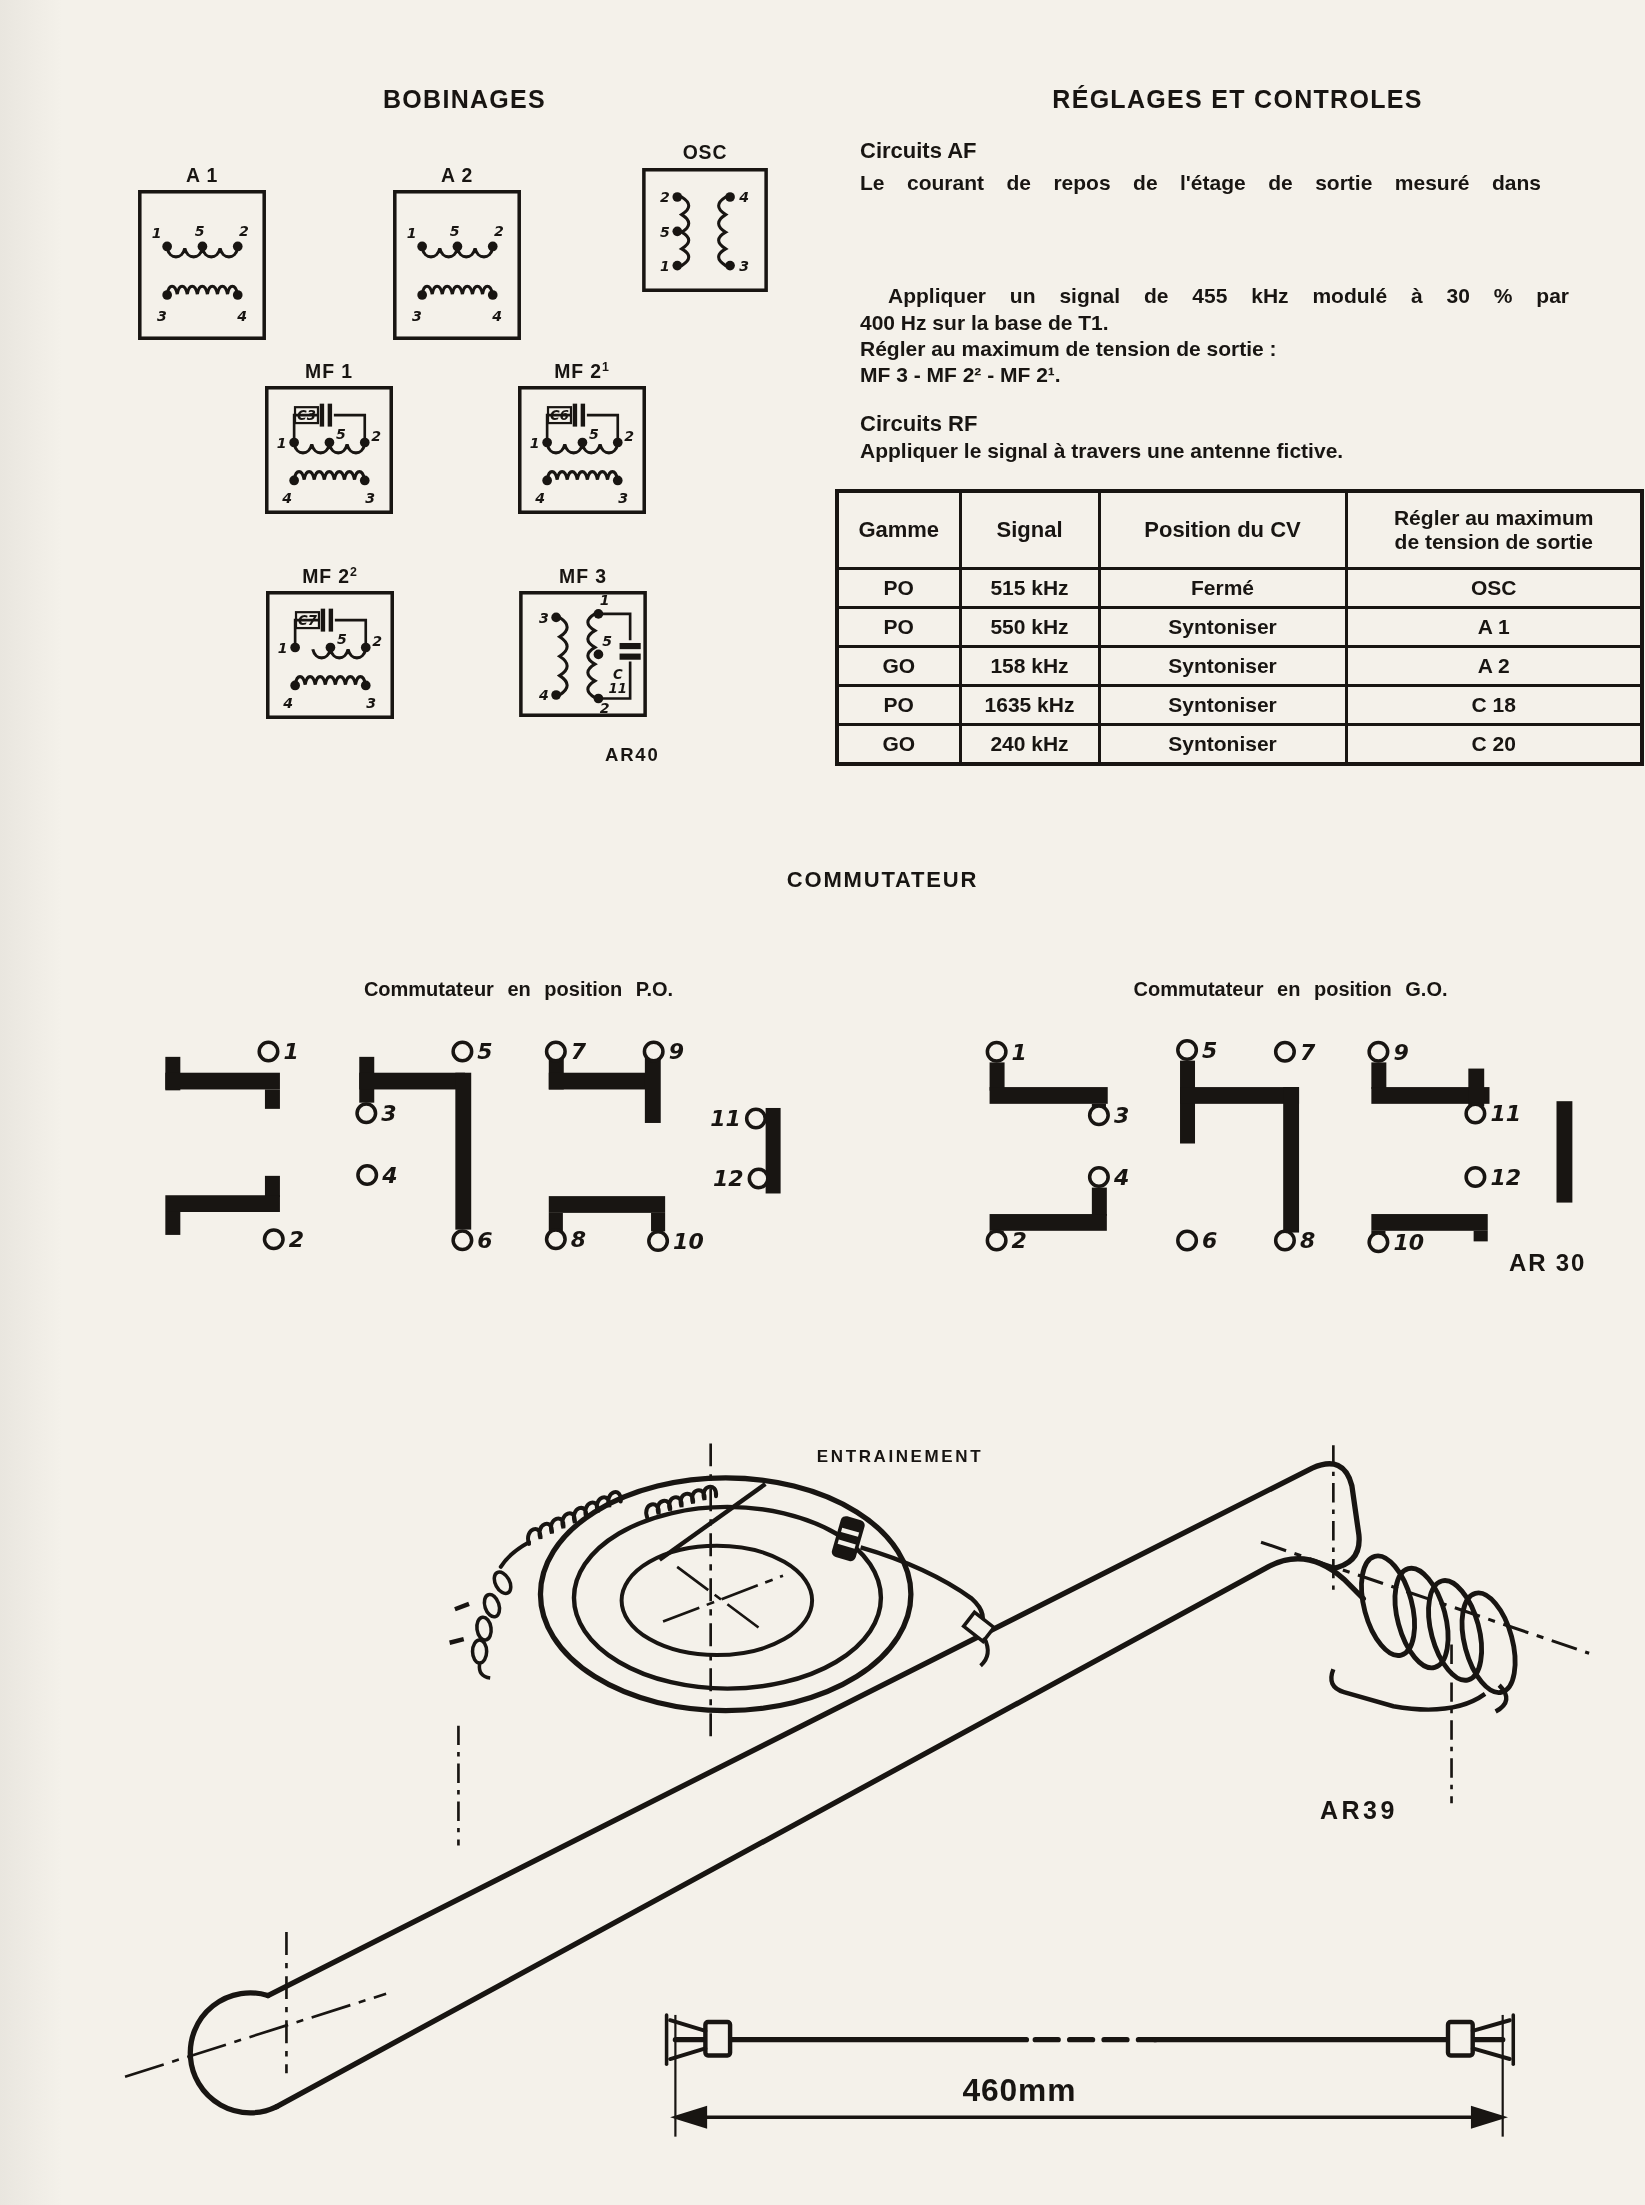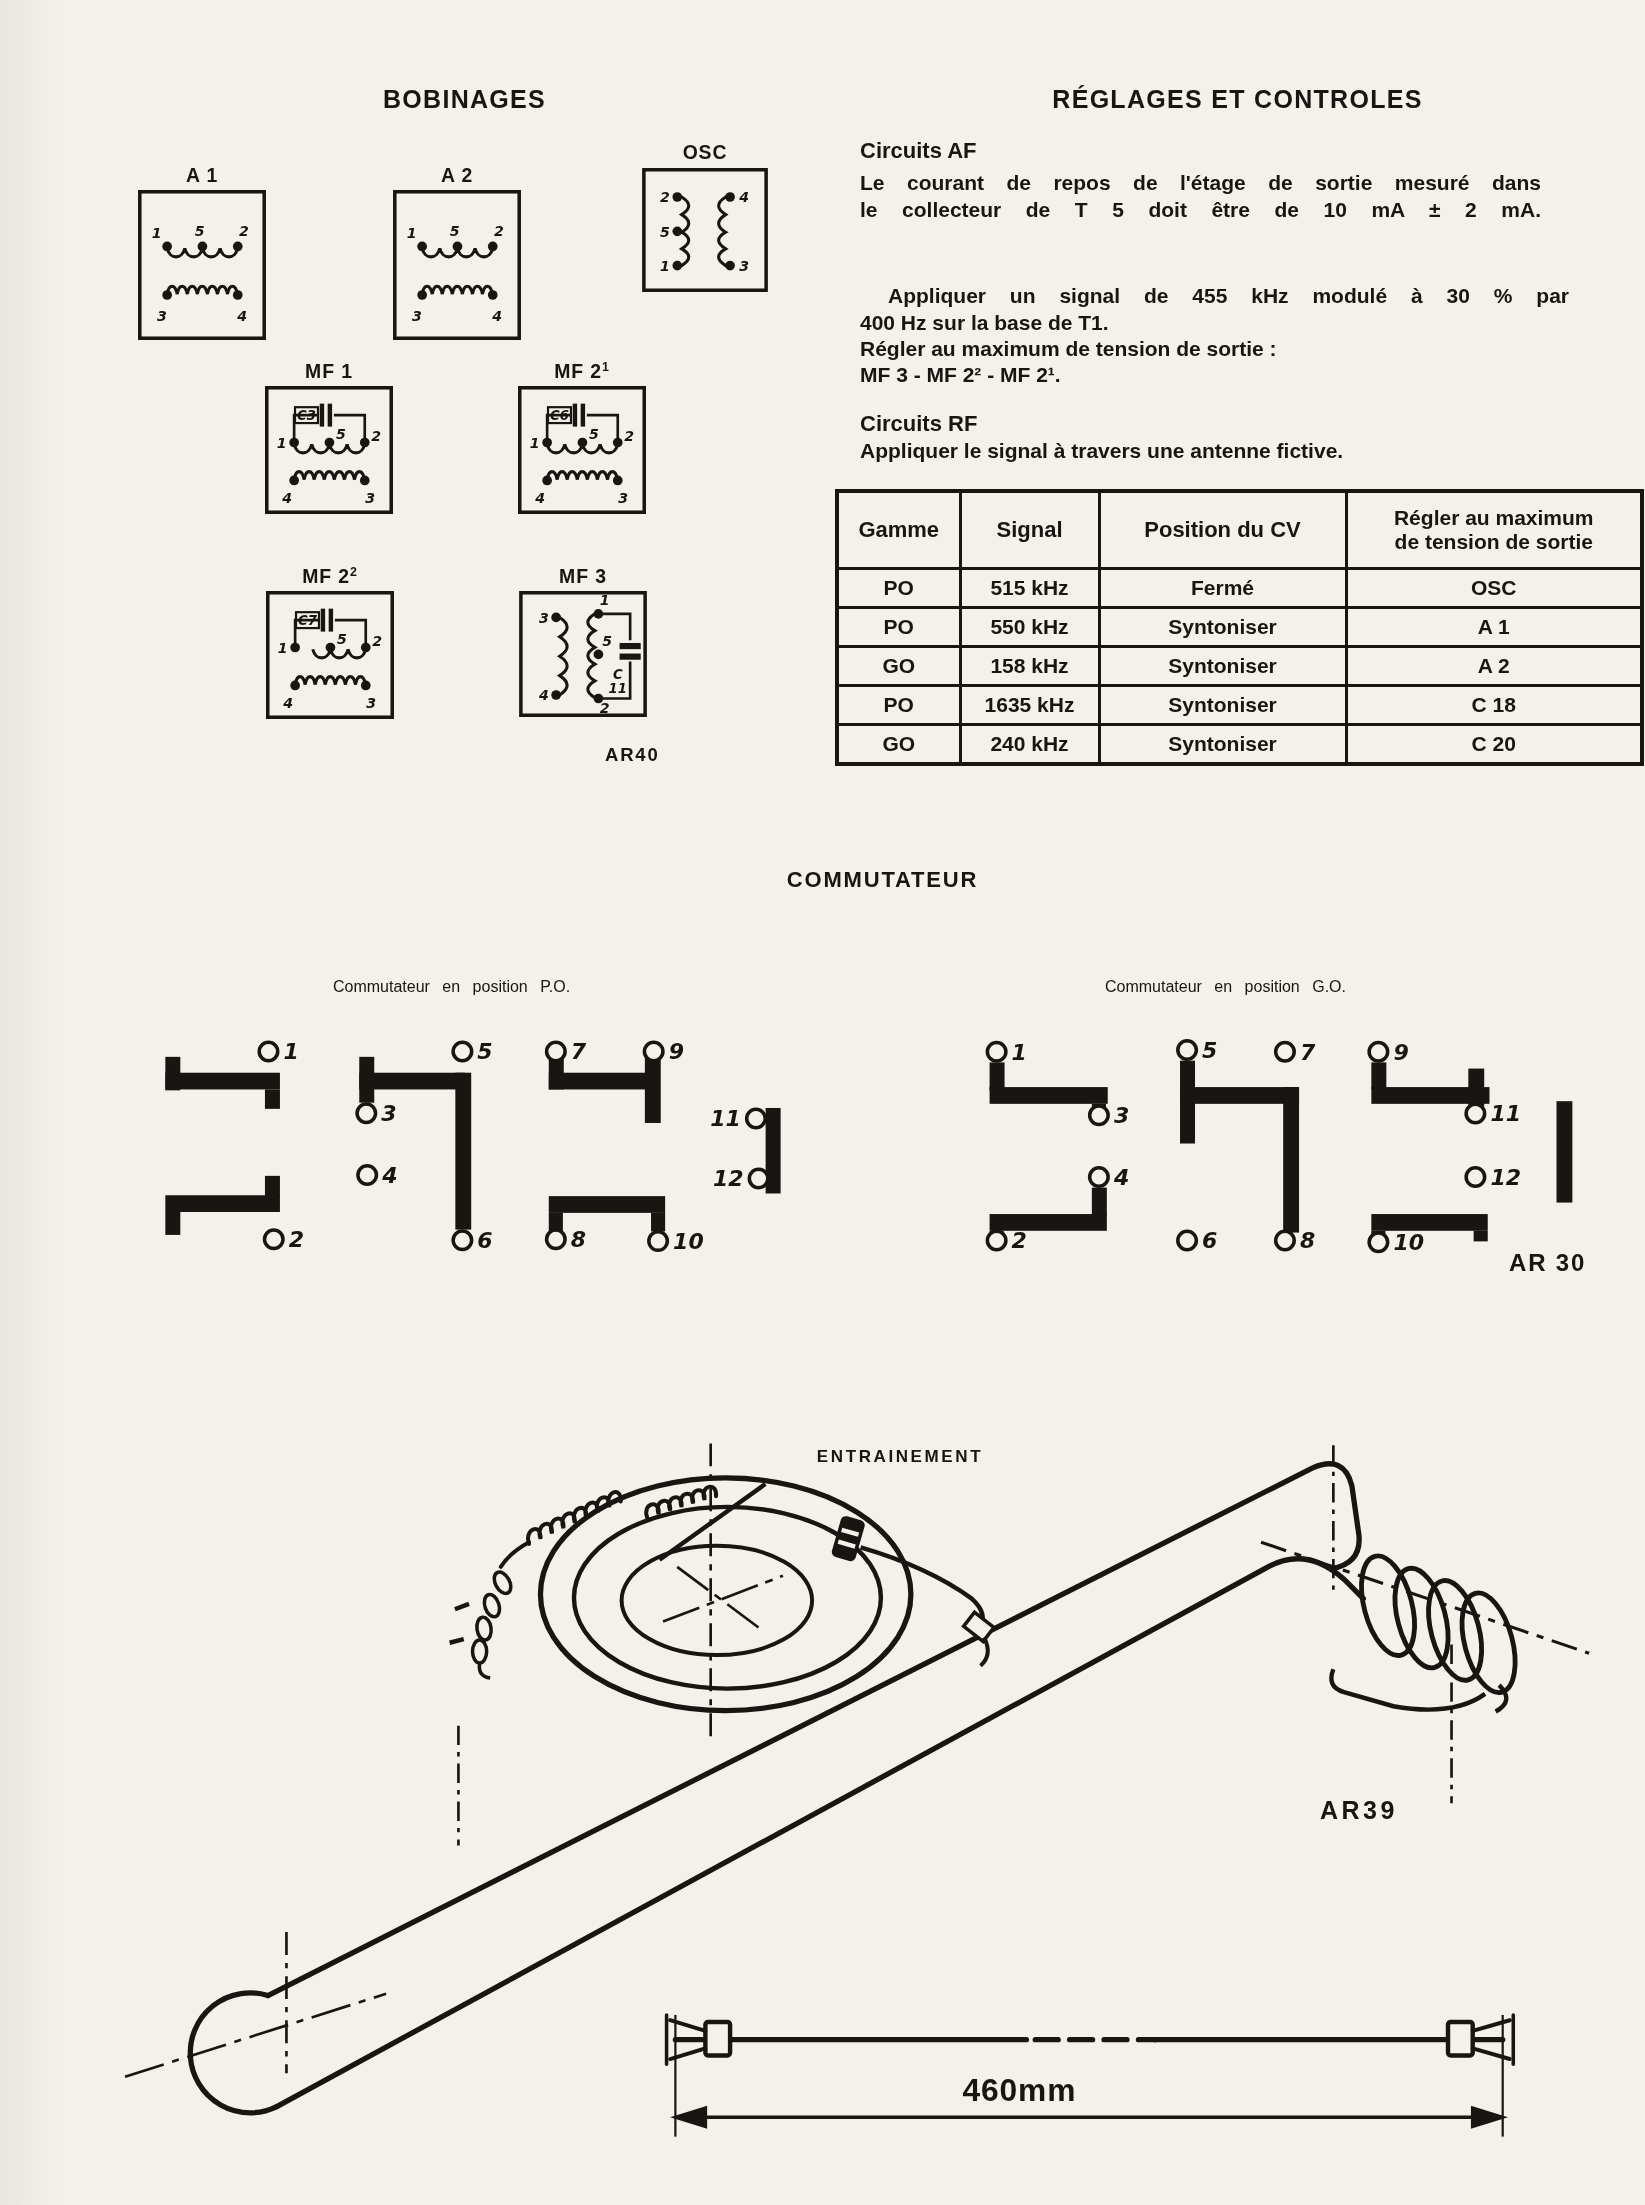--- a/index.html
+++ b/index.html
@@ -12,21 +12,21 @@
   .edge { position:absolute; left:0; top:0; width:62px; height:2206px;
     background:linear-gradient(90deg,#e9e6df,#f4f1ea); }
   .h1 { font-size:25px; font-weight:bold; letter-spacing:1.3px; text-align:center; }
   .subhead { font-size:22px; font-weight:bold; }
   .line { font-size:21px; font-weight:bold; width:681px; white-space:nowrap; }
   .just { white-space:normal; text-align:justify; text-align-last:justify; }
   .ws { word-spacing:6.2px; }
   .coil-label { font-size:19.4px; font-weight:bold; text-align:center; letter-spacing:0.9px; }
   .coil-label sup { font-size:12.4px; }
   .ref { font-weight:bold; letter-spacing:1.8px; }
-  .caption { font-size:16px; font-weight:normal; word-spacing:8px; text-align:left; }
+  .caption { font-size:20px; font-weight:bold; word-spacing:8px; text-align:center; }
   table.reg { border-collapse:collapse; table-layout:fixed; }
   table.reg td, table.reg th {
     border:3.5px solid #181512; text-align:center; vertical-align:middle;
     font-weight:bold; padding:0;
   }
   table.reg { border:4.4px solid #181512; }
   th.c4 div { line-height:24px; font-size:21px; }
   .hcell { font-size:22px; }
   .dcell { font-size:21px; height:36px; }
   svg { overflow:visible; }
@@ -231,21 +231,20 @@
     <text class="pin" x="28" y="124" text-anchor="middle">4</text>
     <text class="pin" x="97" y="16" text-anchor="middle">1</text>
     <text class="pin" x="100" y="62" text-anchor="middle">5</text>
     <text class="pin" x="97" y="138" text-anchor="middle">2</text>
   </svg>
 
   <div class="abs ref" style="left:605px;top:744px;font-size:18.5px">AR40</div>
 
   <div class="abs subhead" style="left:860px;top:138px">Circuits AF</div>
   <div class="abs line just" style="left:860px;top:171px">Le courant de repos de l'étage de sortie mesuré dans</div>
-  <div class="abs line just" style="left:860px;top:198px">le collecteur de T 5 doit être de 10 mA ± 2 mA.</div>
 
   <div class="abs line just" style="left:888px;top:284px">Appliquer un signal de 455 kHz modulé à 30 % par</div>
   <div class="abs line" style="left:860px;top:311px">400 Hz sur la base de T1.</div>
   <div class="abs line" style="left:860px;top:337px">Régler au maximum de tension de sortie :</div>
   <div class="abs line" style="left:860px;top:363px">MF 3 - MF 2² - MF 2¹.</div>
 
   <div class="abs subhead" style="left:860px;top:411px">Circuits RF</div>
   <div class="abs line" style="left:860px;top:439px">Appliquer le signal à travers une antenne fictive.</div>
 
   <table class="reg abs" style="left:835px;top:489px;width:805px">

